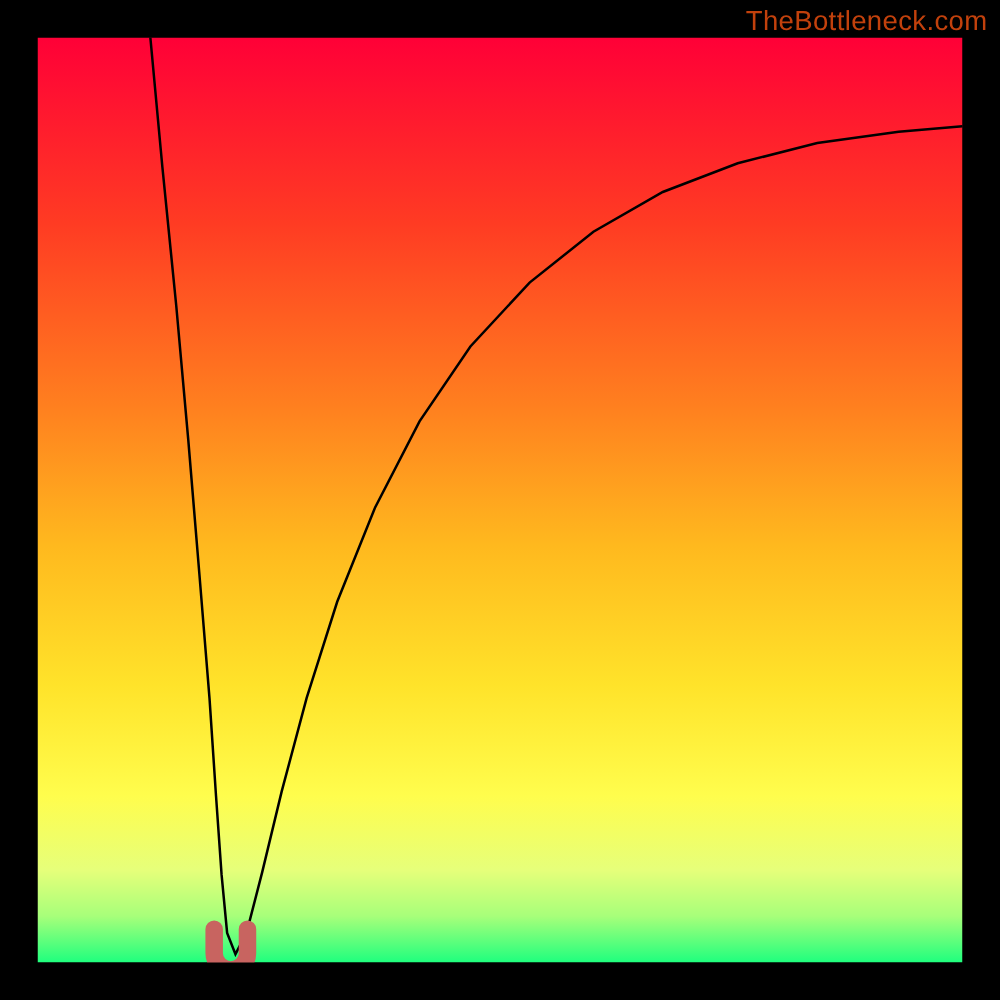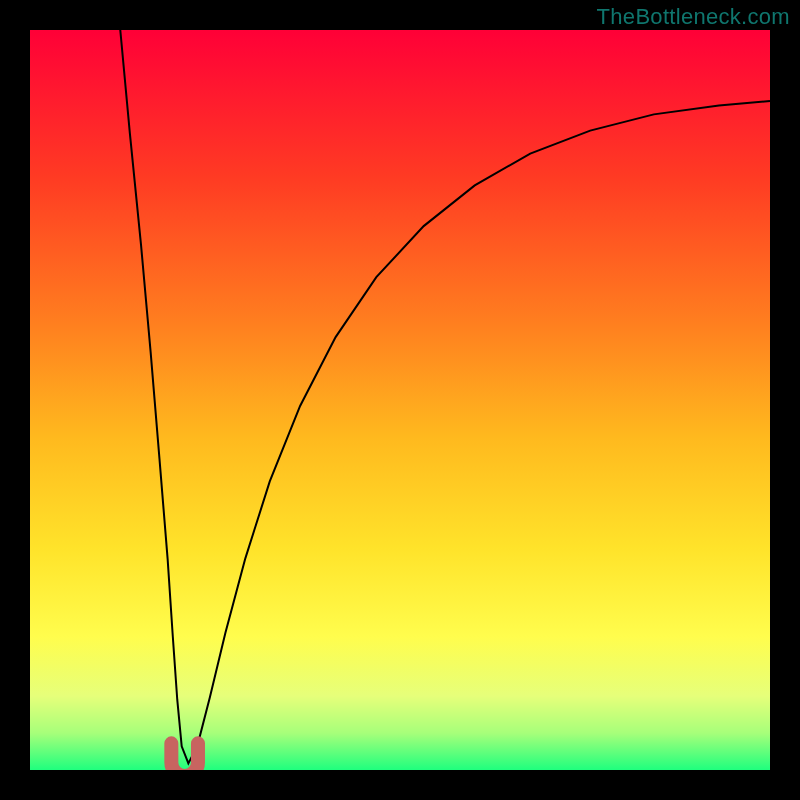--- a/index.html
+++ b/index.html
@@ -15,21 +15,21 @@
     width: 800px;
     height: 800px;
   }
   .watermark {
     position: absolute;
     top: 4px;
     right: 10px;
     font-family: Arial, Helvetica, sans-serif;
     font-size: 22px;
     font-weight: 500;
-    color: #0f766e;
+    color: #c2410c;
     letter-spacing: 0.3px;
     z-index: 5;
   }
   svg {
     position: absolute;
     top: 0;
     left: 0;
   }
 </style>
 </head>

